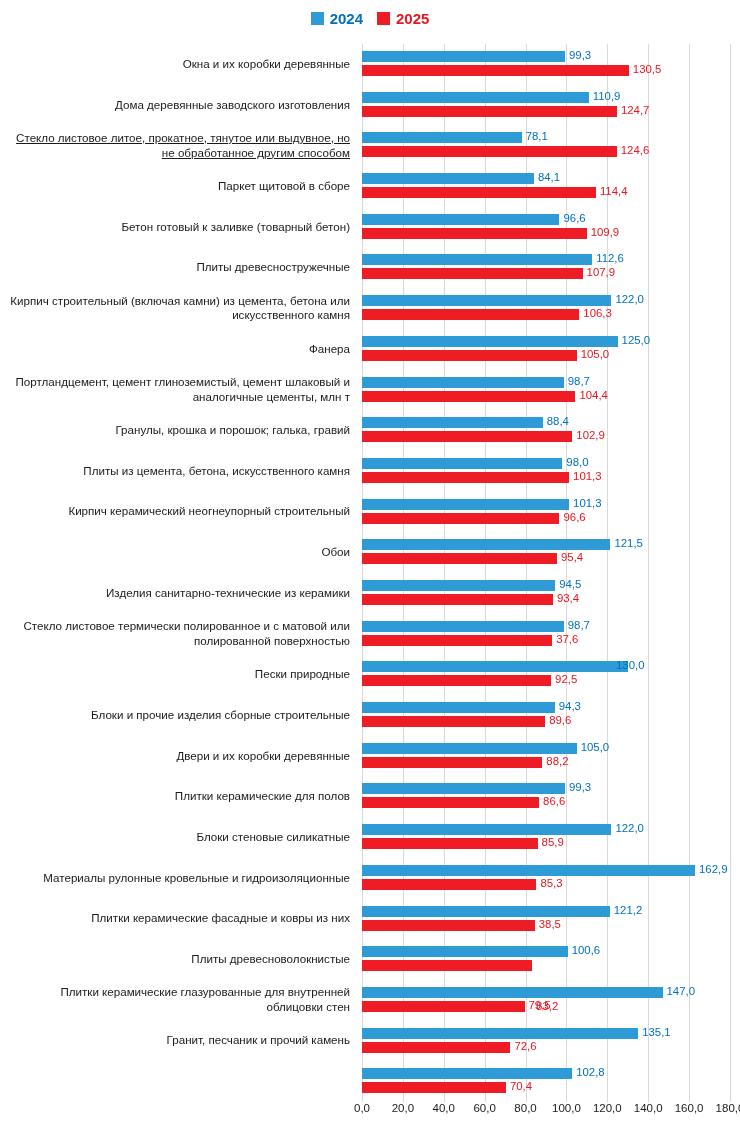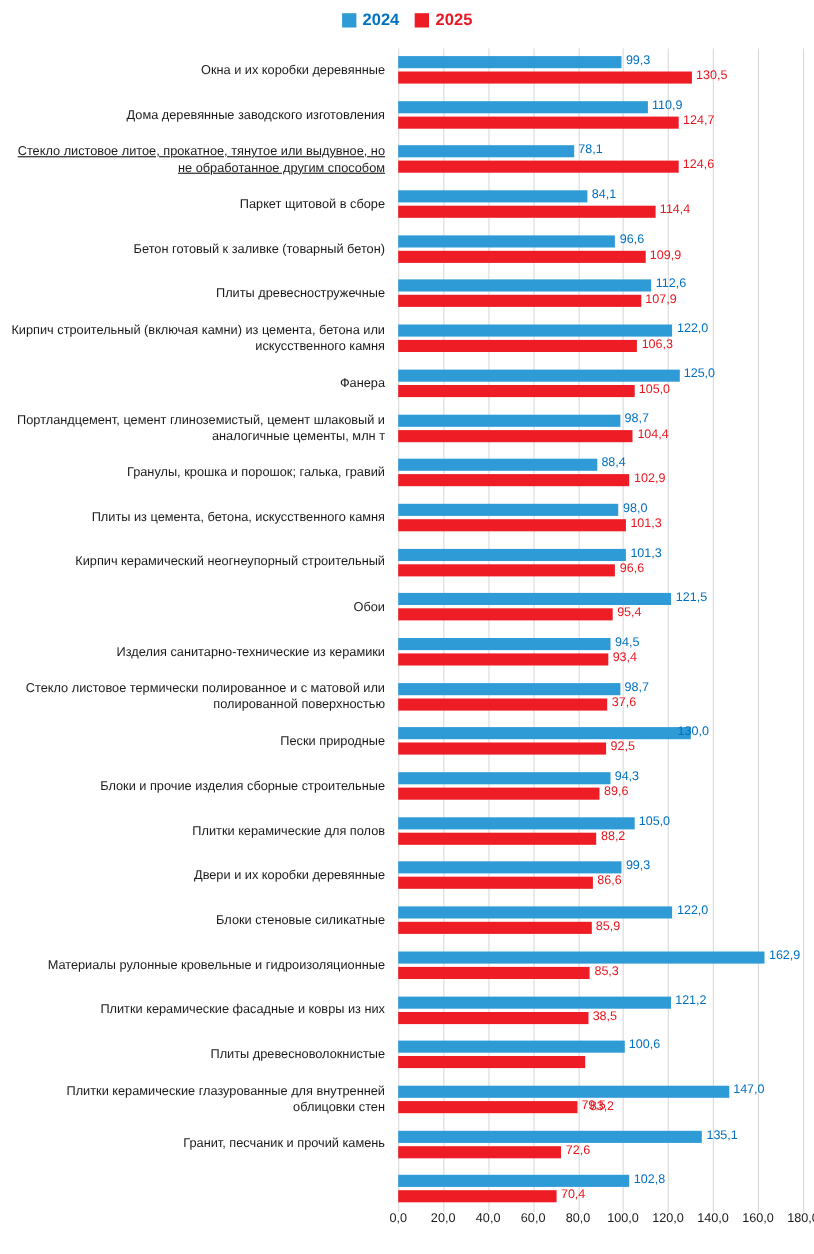--- a/index.html
+++ b/index.html
@@ -232,24 +232,24 @@
         <div class="row" style="height: 40.6923px;">
           <div class="row-label" style="height: 40.6923px;">Стекло листовое термически полированное и с матовой или полированной поверхностью</div>
         </div>
         <div class="row" style="height: 40.6923px;">
           <div class="row-label" style="height: 40.6923px;">Пески природные</div>
         </div>
         <div class="row" style="height: 40.6923px;">
           <div class="row-label" style="height: 40.6923px;">Блоки и прочие изделия сборные строительные</div>
         </div>
         <div class="row" style="height: 40.6923px;">
+          <div class="row-label" style="height: 40.6923px;">Двери и их коробки деревянные</div>
+        </div>
+        <div class="row" style="height: 40.6923px;">
           <div class="row-label" style="height: 40.6923px;">Плитки керамические для полов</div>
-        </div>
-        <div class="row" style="height: 40.6923px;">
-          <div class="row-label" style="height: 40.6923px;">Двери и их коробки деревянные</div>
         </div>
         <div class="row" style="height: 40.6923px;">
           <div class="row-label" style="height: 40.6923px;">Блоки стеновые силикатные</div>
         </div>
         <div class="row" style="height: 40.6923px;">
           <div class="row-label" style="height: 40.6923px;">Материалы рулонные кровельные и гидроизоляционные</div>
         </div>
         <div class="row" style="height: 40.6923px;">
           <div class="row-label" style="height: 40.6923px;">Плитки керамические фасадные и ковры из них</div>
         </div>

